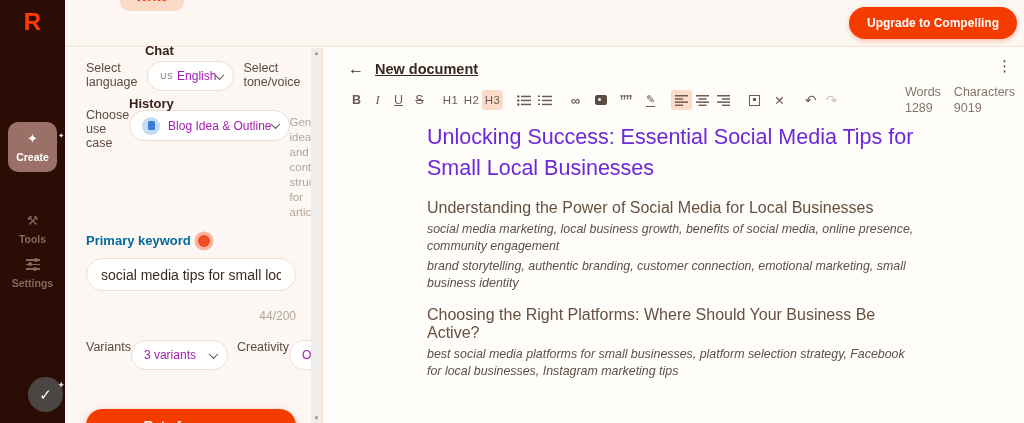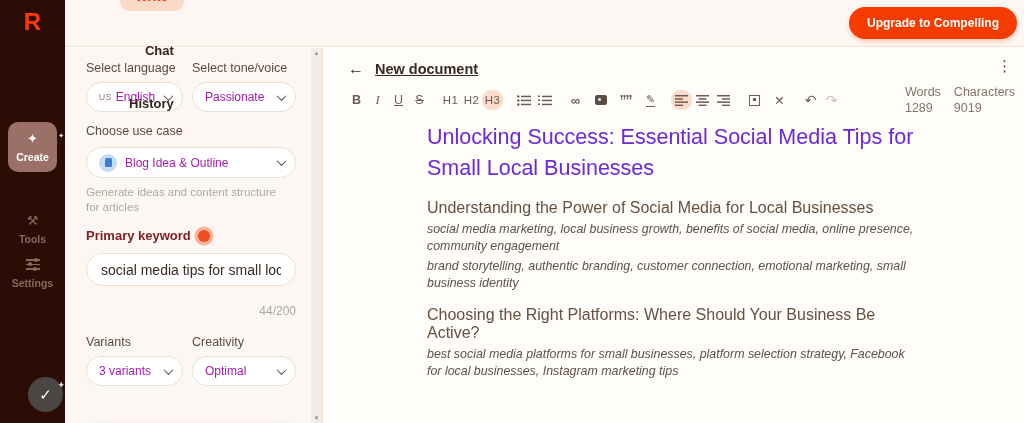--- a/index.html
+++ b/index.html
@@ -33,35 +33,35 @@
   .nav-item { font-size:13px; font-weight:700; color:#37241c; cursor:pointer; padding:6px 10px; }
   .nav-item.active { background:#fbd9c7; color:#f23c00; border-radius:9px; padding:7px 16px; }
   .upgrade-btn { margin-left:auto; margin-right:7px; background:#f43c00; color:#fff; border:none;
                  font-family:inherit; font-size:12px; font-weight:700; padding:9px 18px; border-radius:17px;
                  box-shadow:0 2px 5px rgba(244,60,0,.3); cursor:pointer; }
 
   
   .panel { position:absolute; left:65px; top:48px; width:246px; height:375px; background:#fcf7f3; padding:13px 15px 0 21px; }
   .f-label { font-size:12.5px; color:#5d4a41; margin-bottom:7px; }
   .row2 { display:flex; gap:9px; }
-  .col { display:flex; flex-direction:column; }
+  .col { display:flex; flex-direction:row; }
   .select { height:30px; background:#fff; border:1px solid #ead fd6; border:1px solid #eadfd6; border-radius:16px;
             display:flex; align-items:center; padding:0 10px 0 12px; cursor:pointer; }
   .select .val { font-size:12px; color:#a21caf; font-weight:400; white-space:nowrap; }
   .chev { margin-left:auto; width:7px; height:7px; border-right:1.6px solid #5d4a41; border-bottom:1.6px solid #5d4a41;
           transform:rotate(45deg) translate(-1px,-1px); flex:none; }
   .lang-prefix { font-size:8.5px; color:#8a786d; margin-right:4px; letter-spacing:.5px; }
   .w-lang { width:97px; } .w-tone { width:104px; }
   .usecase-select { margin-top:2px; height:31px; width:210px;justify-content:space-between; }
   .uc-ico { width:18px; height:18px; border-radius:50%; background:#c3ddf5; margin-right:8px; flex:none;
             display:flex; align-items:center; justify-content:center; }
   .uc-ico i { display:block; width:7px; height:9px; background:#3d7bd0; border-radius:1.5px; }
   .help { font-size:11.5px; line-height:15px; color:#b2a69c; margin-top:7px; width:200px; }
   .kw-label-row { display:flex; align-items:center; margin-top:13px; }
-  .kw-label { font-size:13px; font-weight:700; color:#7f1d1d; }
+  .kw-label { font-size:13px; font-weight:700; color:#0369a1; }
   .kw-dot { width:12px; height:12px; border-radius:50%; background:#f14e24; margin-left:7px;
             box-shadow:0 0 0 3.5px #f8b49d; }
   .kw-input { margin-top:10px; width:210px; height:33px; border:1px solid #eadfd6; border-radius:17px;
               background:#fff; padding:0 14px; font-family:inherit; font-size:14px; color:#3a2a21; outline:none; }
   .counter { width:210px; text-align:right; font-size:12px; color:#b2a69c; margin-top:18px; }
   .mt-var { margin-top:17px; }
   .ryte-btn { margin-top:39px; width:210px; height:33px; background:#f43c00; border:none; border-radius:17px;
               color:#fff; font-family:inherit; font-size:13.5px; font-weight:700; cursor:pointer;
               box-shadow:0 3px 8px rgba(244,60,0,.35); display:flex; align-items:center; justify-content:center; gap:7px; }
 
@@ -77,21 +77,21 @@
   .back-arrow { font-size:16px; color:#3b2a21; cursor:pointer; line-height:1; }
   .doc-title { font-size:14.5px; font-weight:700; color:#3b2a21;text-decoration:underline; }
   .kebab { position:absolute; top:10px; right:12px; font-size:15px; color:#4c3b31; letter-spacing:0; cursor:pointer; line-height:1; }
   .stats { position:absolute; top:36px; right:9px; display:flex; gap:13px; color:#83746a; }
   .stats .scol { font-size:12.5px; line-height:16px; }
 
   
   .toolbar { display:flex; align-items:center; margin:13px 0 0 23px; color:#6e5b51; }
   .tb { min-width:21px; height:20px; display:flex; align-items:center; justify-content:center;
         font-size:12.5px; cursor:pointer; border-radius:3px; padding:0 2px; }
-  .tb.active { background:#fbdccb;border-radius:9px; }
+  .tb.active { background:#fbdccb; }
   .tb.b { font-weight:700; } .tb.i { font-style:italic; font-family:"Liberation Serif",serif; }
   .tb.u { text-decoration:underline; } .tb.s { text-decoration:line-through; }
   .tb.h { font-size:11.5px; letter-spacing:.3px; }
   .gap { width:10px; } .gap-s { width:4px; }
   .tb svg { display:block; }
   .img-ic { width:12px; height:10px; background:#5d4c43; border-radius:2px; position:relative; }
   .img-ic::after { content:""; position:absolute; left:3px; top:3px; width:3px; height:3px; border-radius:50%; background:#fffdfa; }
   .pen { border-bottom:1.6px solid #6e5b51; padding-bottom:1px; font-size:11px; line-height:1; }
   .sq-ic { width:11px; height:11px; border:1.3px solid #6e5b51; position:relative; }
   .sq-ic::after { content:""; position:absolute; left:2.5px; top:2.5px; width:3px; height:3px; background:#6e5b51; }

